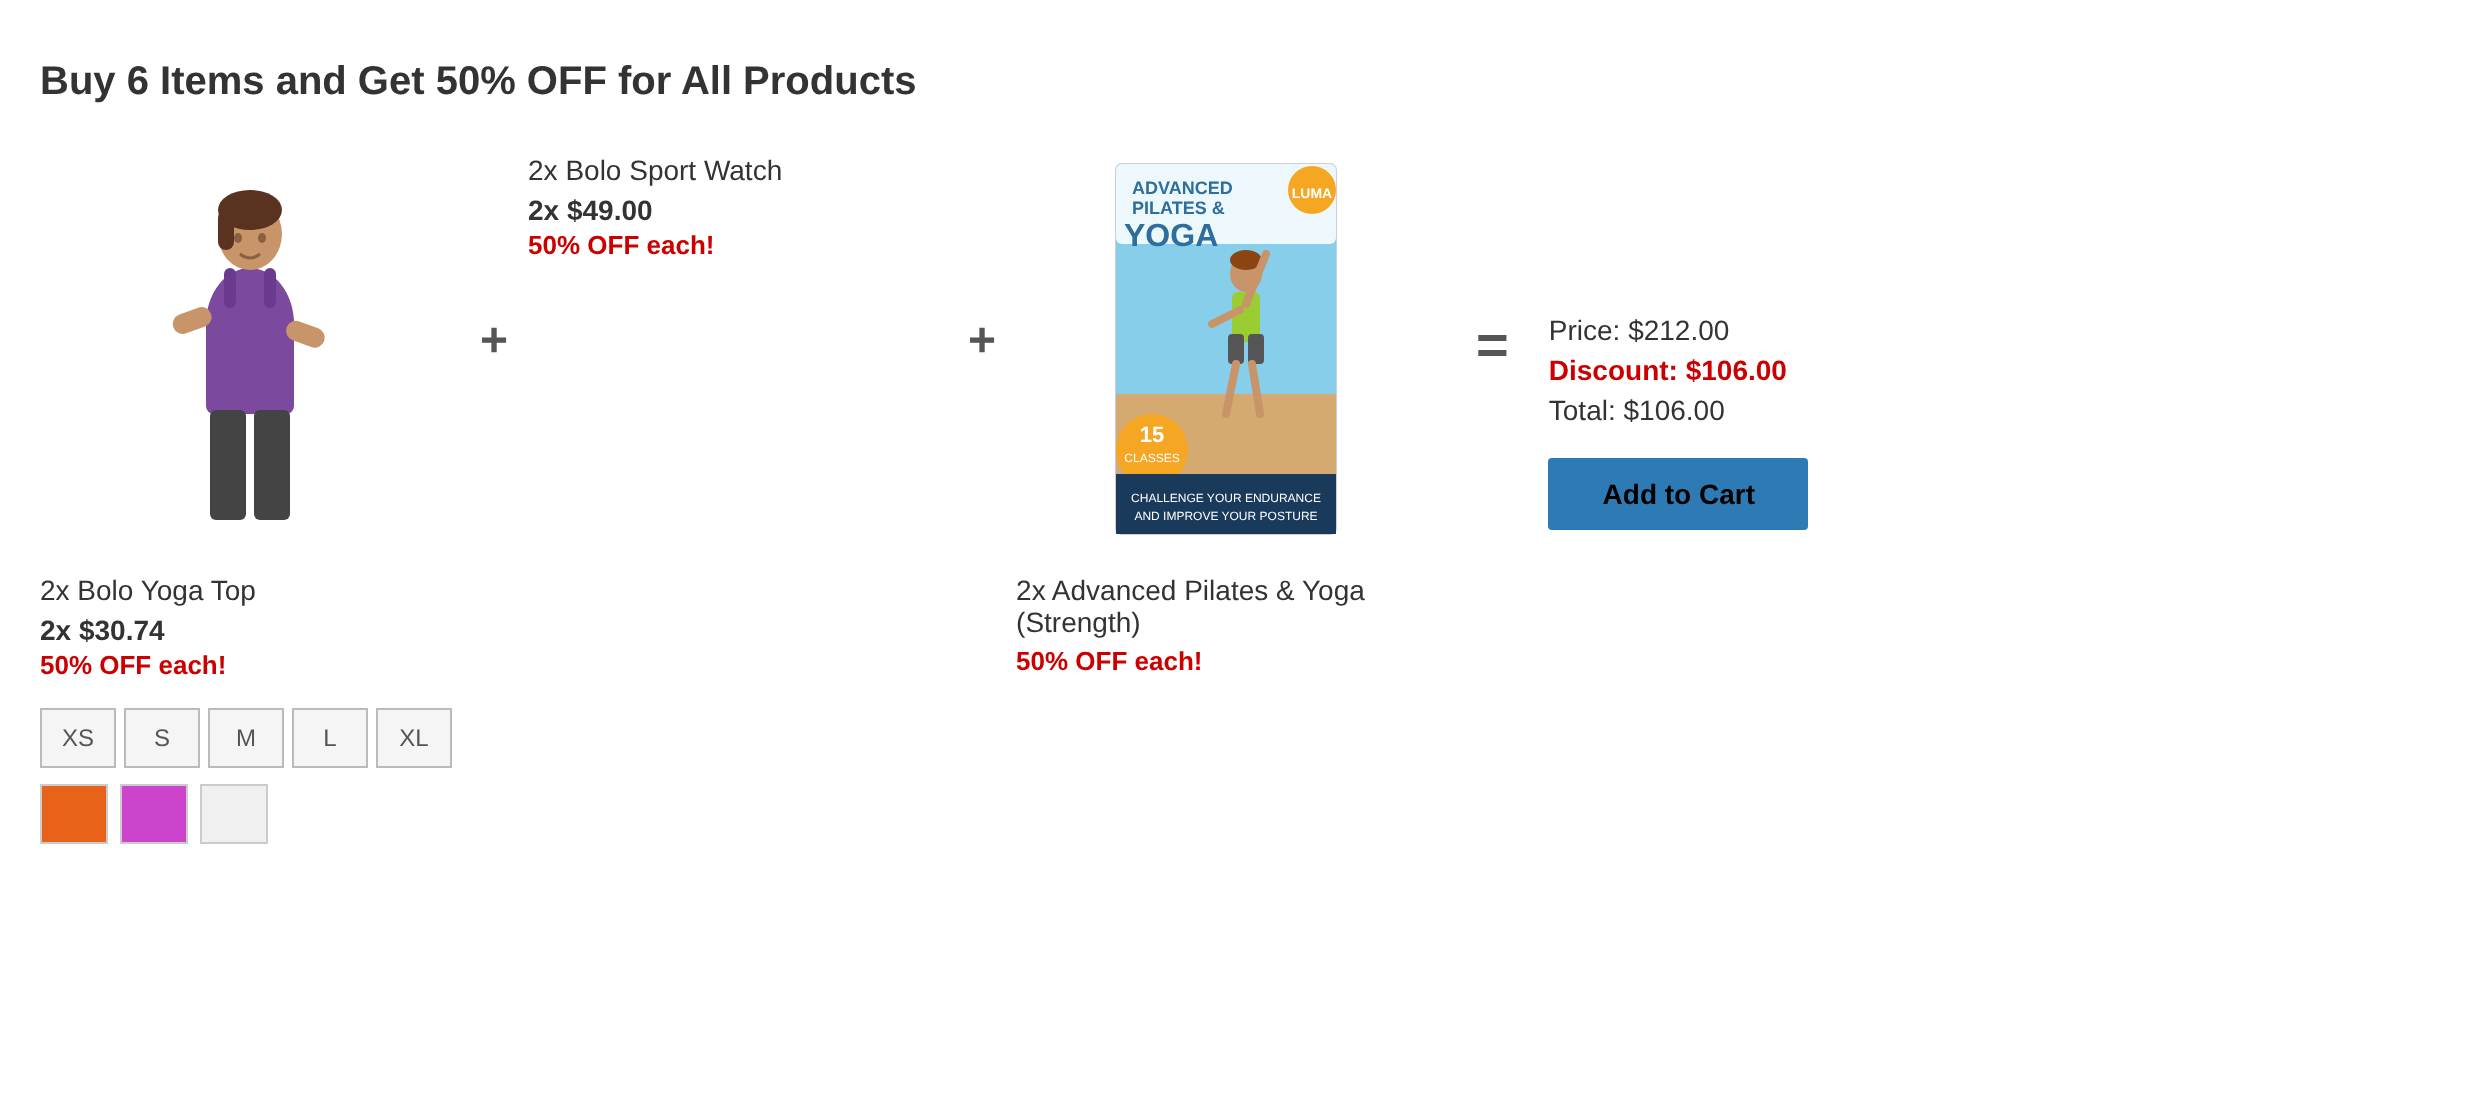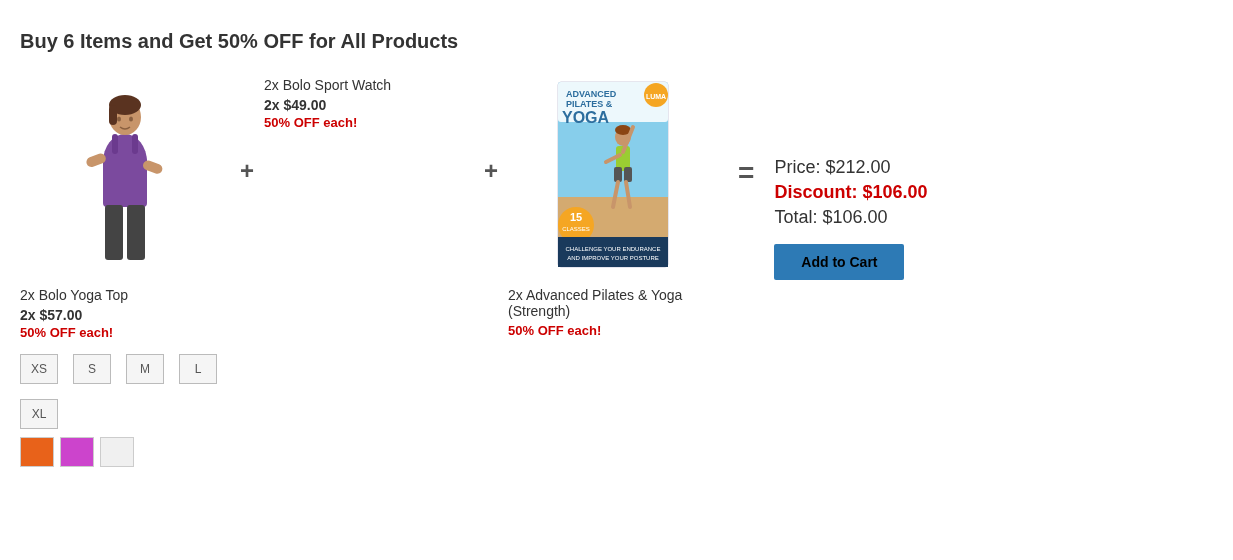--- a/index.html
+++ b/index.html
@@ -68,21 +68,21 @@
       font-size: 13px;
       color: #cc0000;
       font-weight: bold;
       text-align: left;
       width: 100%;
       margin-bottom: 8px;
     }
     .size-options {
       display: flex;
       flex-wrap: wrap;
-      gap: 15px;
+      gap: 4px;
       margin-top: 6px;
       width: 100%;
     }
     .size-btn {
       width: 38px;
       height: 30px;
       border: 1px solid #bbb;
       background: #f5f5f5;
       color: #555;
       font-size: 12px;
@@ -126,21 +126,21 @@
       flex-shrink: 0;
     }
     .pricing-section {
       display: flex;
       flex-direction: column;
       justify-content: center;
       padding-top: 80px;
       min-width: 160px;
     }
     .price-line {
-      font-size: 18px;
+      font-size: 14px;
       margin-bottom: 4px;
       color: #333;
     }
     .price-line.discount-line {
       color: #cc0000;
       font-weight: bold;
     }
     .price-line.total-line {
       margin-bottom: 16px;
     }
@@ -185,21 +185,21 @@
 
         <ellipse cx="54" cy="42" rx="2" ry="2.5" fill="#8a6040"></ellipse>
         <ellipse cx="66" cy="42" rx="2" ry="2.5" fill="#8a6040"></ellipse>
         <path d="M55 50 Q60 54 65 50" stroke="#8a6040" stroke-width="1.5" fill="none"></path>
 
         <rect x="20" y="82" width="20" height="10" rx="5" fill="#c8956a" transform="rotate(-20 20 82)"></rect>
         <rect x="80" y="82" width="20" height="10" rx="5" fill="#c8956a" transform="rotate(20 80 82)"></rect>
       </svg>
     </div>
     <div class="product-name">2x Bolo Yoga Top</div>
-    <div class="product-qty-price">2x $57.00</div>
+    <div class="product-qty-price">2x $30.74</div>
     <div class="product-discount">50% OFF each!</div>
     <div class="size-options">
       <button class="size-btn">XS</button>
       <button class="size-btn">S</button>
       <button class="size-btn">M</button>
       <button class="size-btn">L</button>
       <button class="size-btn">XL</button>
     </div>
     <div class="color-options">
       <div class="color-swatch" style="background:#e8621a;"></div>

